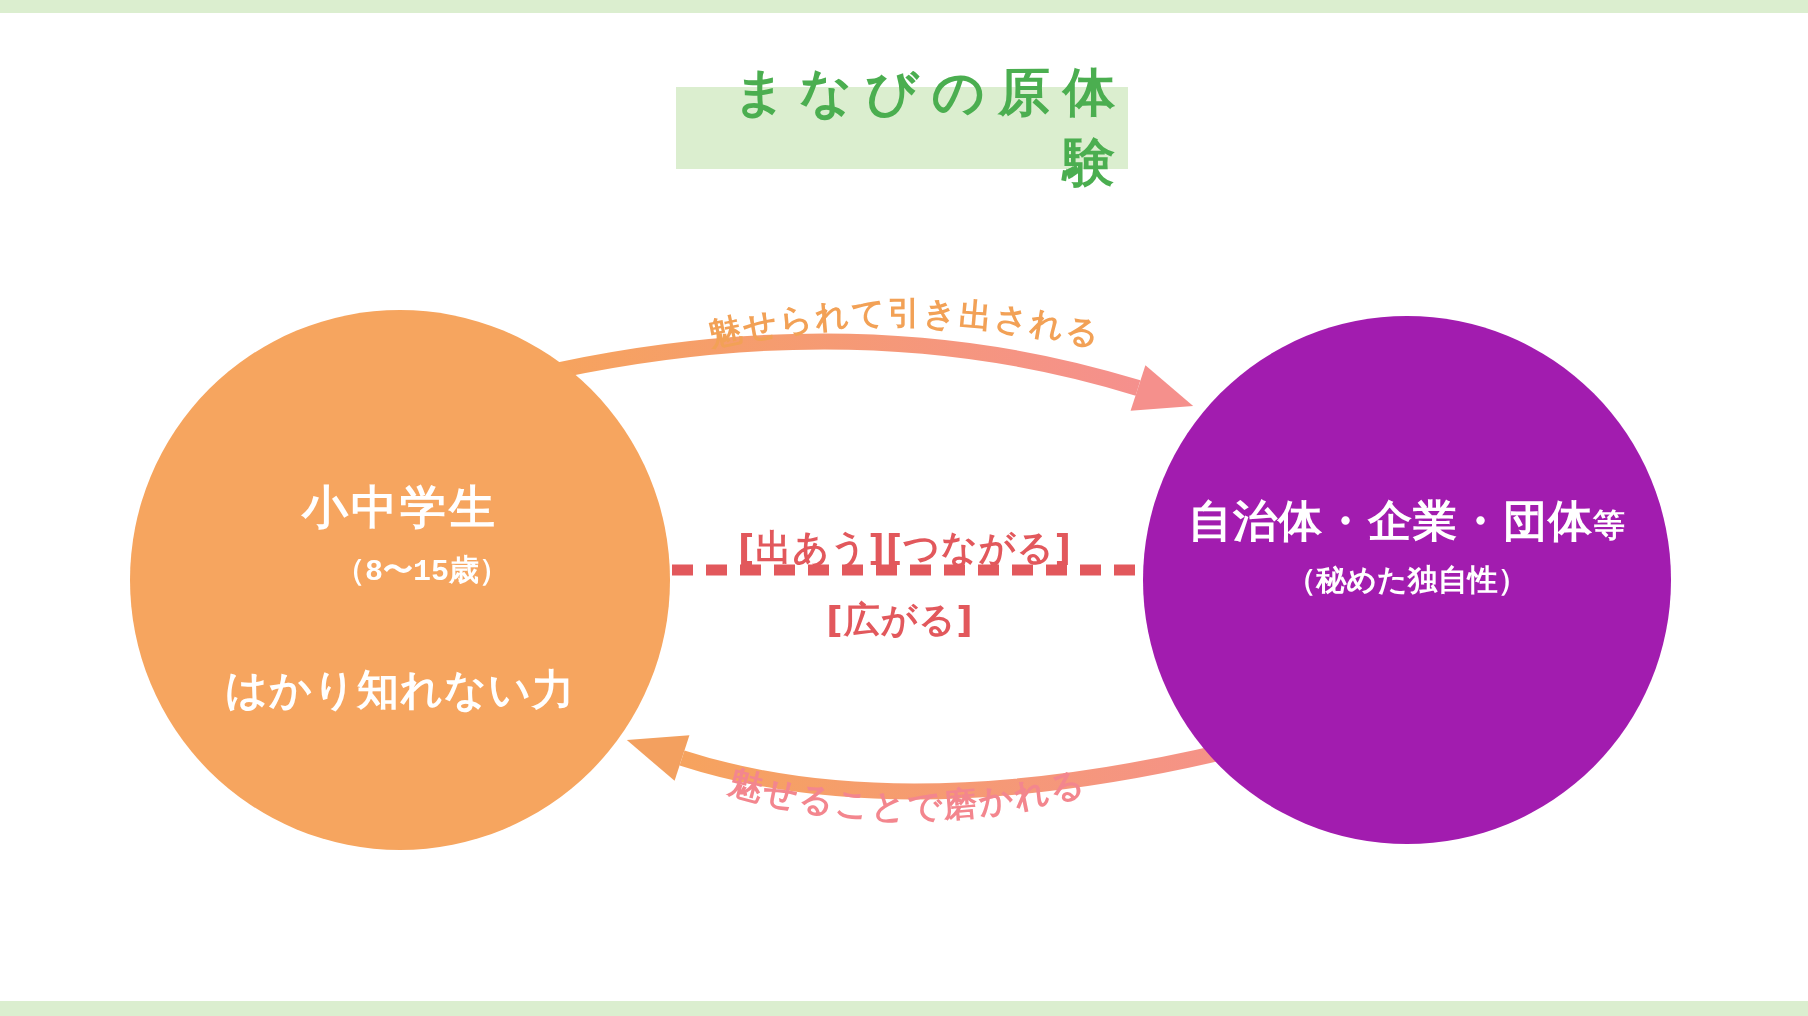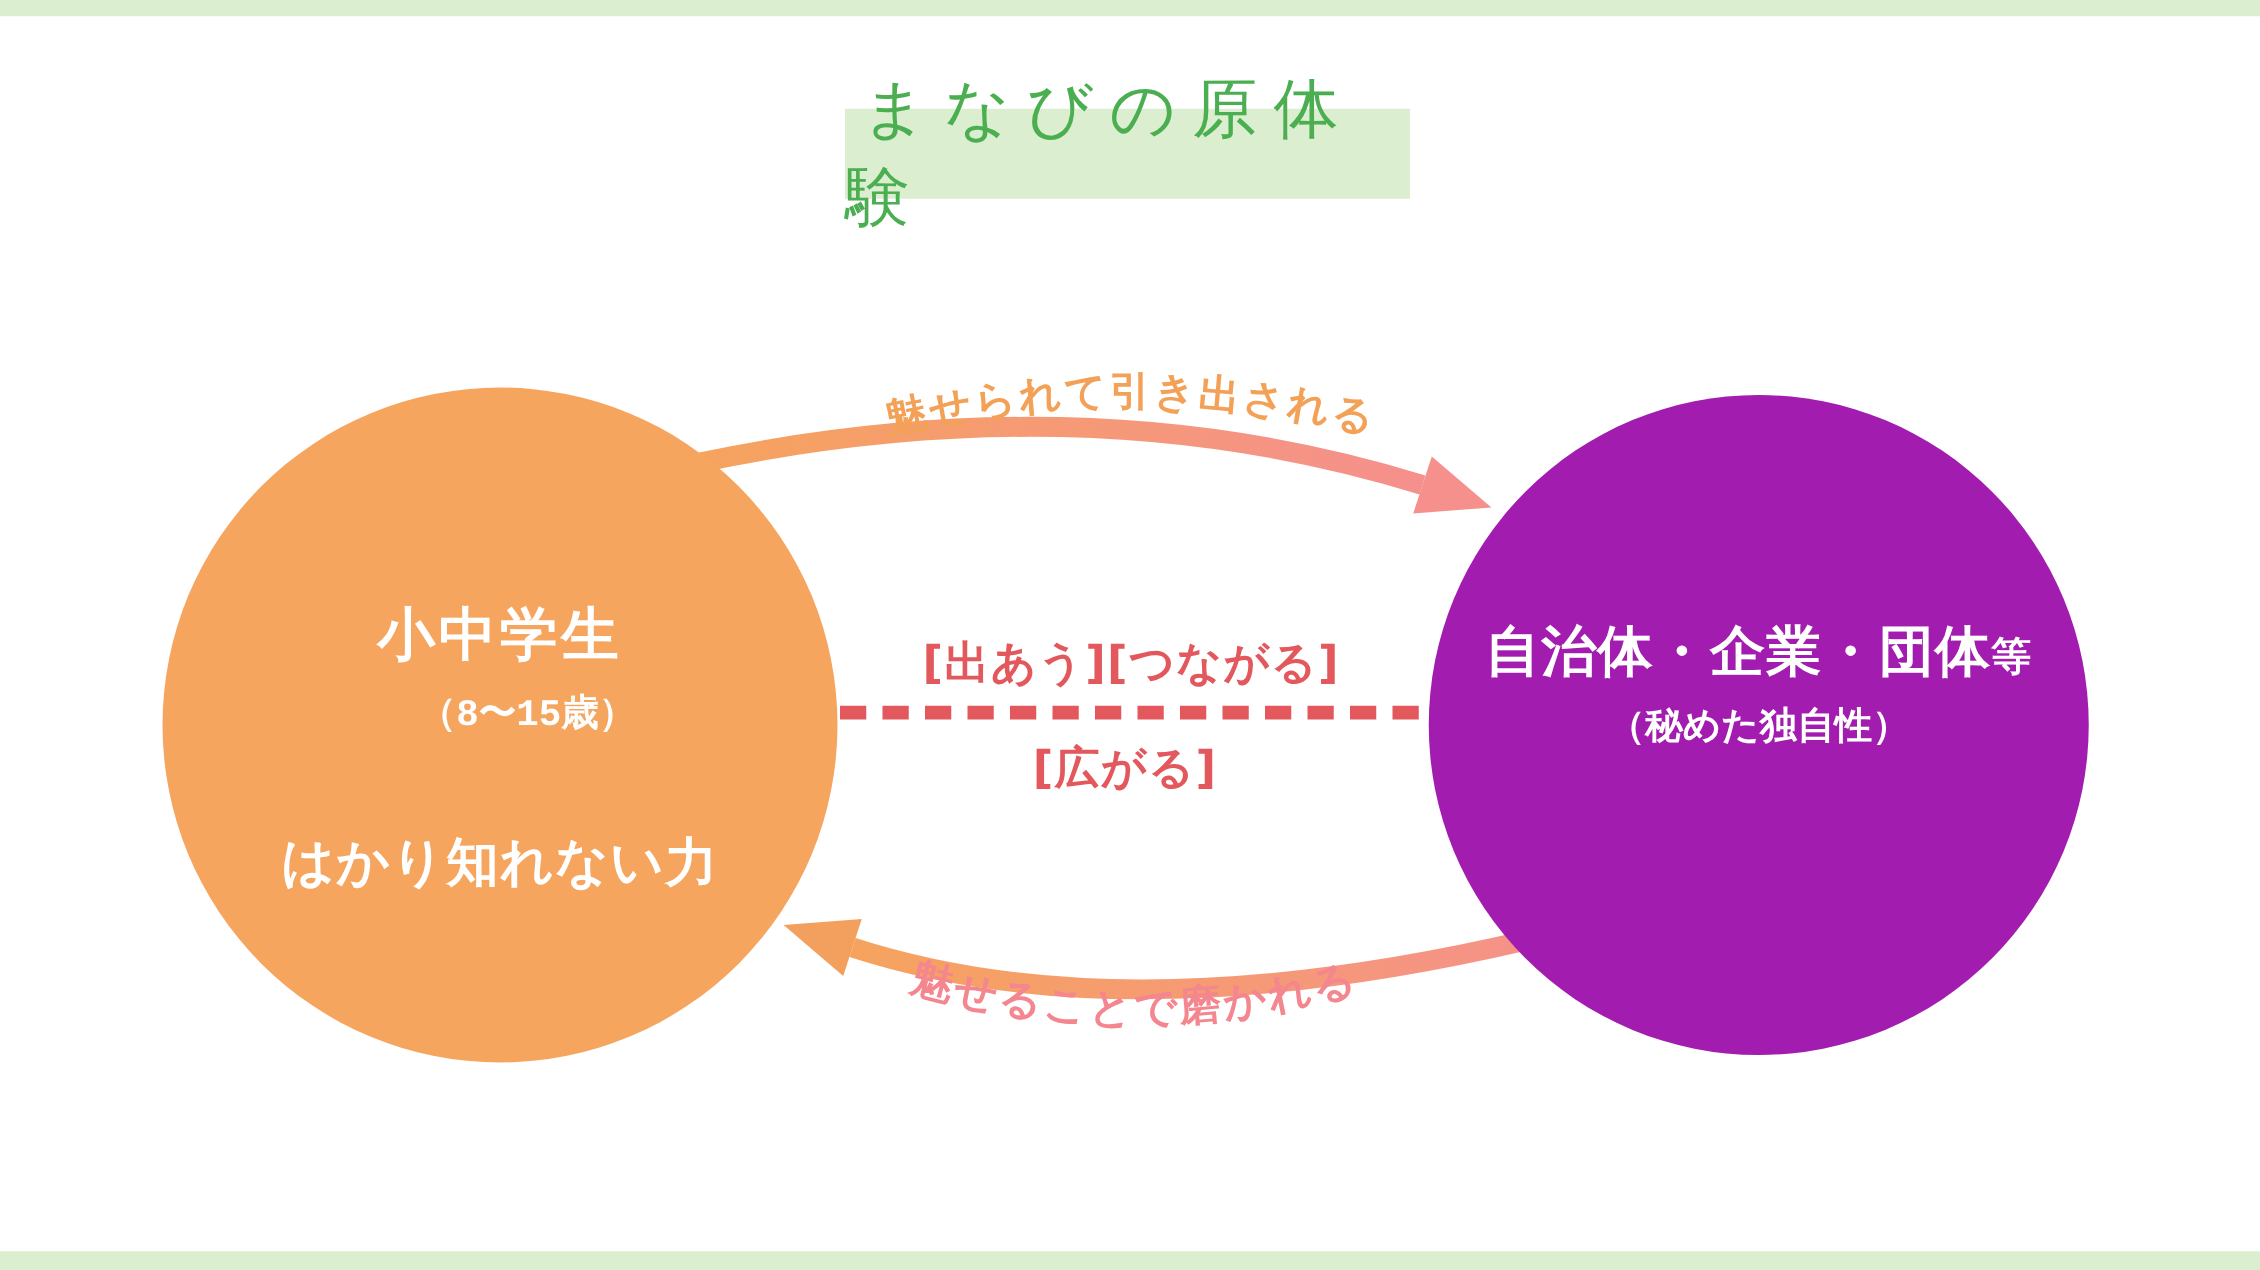--- a/index.html
+++ b/index.html
@@ -8,50 +8,51 @@
     width:1808px;height:1016px;
     overflow:hidden;
     background:#ffffff;
     font-family:"DejaVu Sans","Liberation Sans",sans-serif;
   }
   .edge-bar{position:absolute;left:0;width:1808px;background:#dbeecf;}
   .edge-bar.top{top:0;height:13px;}
   .edge-bar.bottom{top:1001px;height:15px;}
 
   .title-box{
-    position:absolute;left:676px;top:87px;width:452px;height:72px;
+    position:absolute;left:676px;top:87px;width:452px;height:82px;
     background:#dbeecf;color:#4bae50;
-    font-size:52px;font-weight:normal;letter-spacing:13px;
+    font-size:52px;font-weight:bold;letter-spacing:13px;
     display:flex;align-items:center;justify-content:center;
     text-indent:13px; 
     z-index:3;
+    text-align:right;
   }
 
   .circle{position:absolute;border-radius:50%;z-index:2;}
   .circle .line{position:absolute;left:0;right:0;text-align:center;color:#ffffff;font-weight:bold;}
 
   .circle-left{left:130px;top:310px;width:540px;height:540px;background:#f6a55f;font-family:Liberation Mono, monospace;}
   .circle-left .l1{top:167px;font-size:46px;letter-spacing:3px;}
   .circle-left .l2{top:240px;font-size:30px;padding-left:44px;}
   .circle-left .l3{top:352px;font-size:42px;letter-spacing:1px;}
 
   .circle-right{left:1143px;top:316px;width:528px;height:528px;background:#a21caf;}
   .circle-right .l1{top:176px;font-size:44px;letter-spacing:1px;}
   .circle-right .l1 .suffix{font-size:32px;}
   .circle-right .l2{top:244px;font-size:30px;}
   .circle-right .l3{top:354px;font-size:42px;letter-spacing:2px;}
 
   .svg-layer{position:absolute;left:0;top:0;z-index:1;}
 
   .mid-label{
     position:absolute;left:0;text-align:center;
-    color:#e2585c;font-weight:bold;z-index:3;
+    color:#e2585c;font-weight:bold;z-index:3;margin-top:18px;
   }
   .mid-label.upper{left:660px;width:490px;top:506px;font-size:36px;letter-spacing:1px;}
-  .mid-label.lower{left:660px;width:480px;top:590px;font-size:36px;letter-spacing:1px;}
+  .mid-label.lower{left:660px;width:480px;top:578px;font-size:36px;letter-spacing:1px;}
 
   .arc-label{font-weight:bold;}
 </style>
 </head>
 <body>
 
 <div class="canvas">
 
   <div class="edge-bar top"></div>
   <div class="edge-bar bottom"></div>

